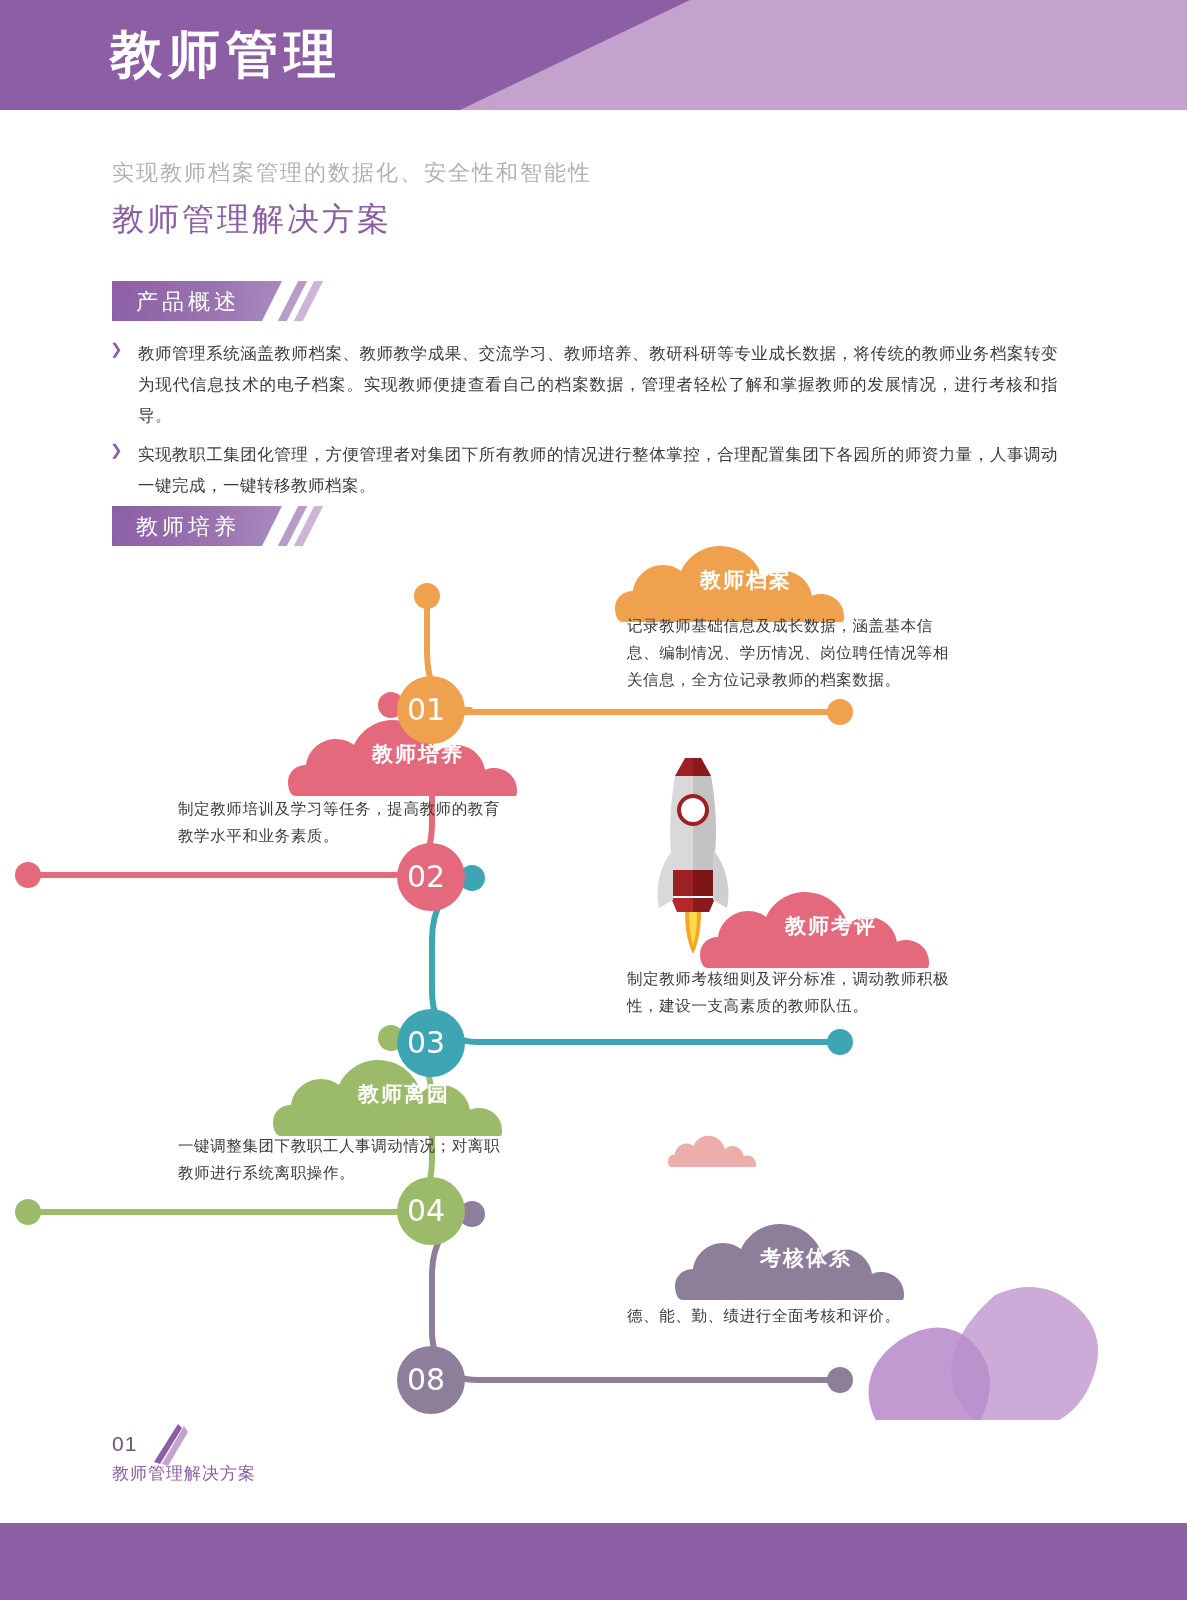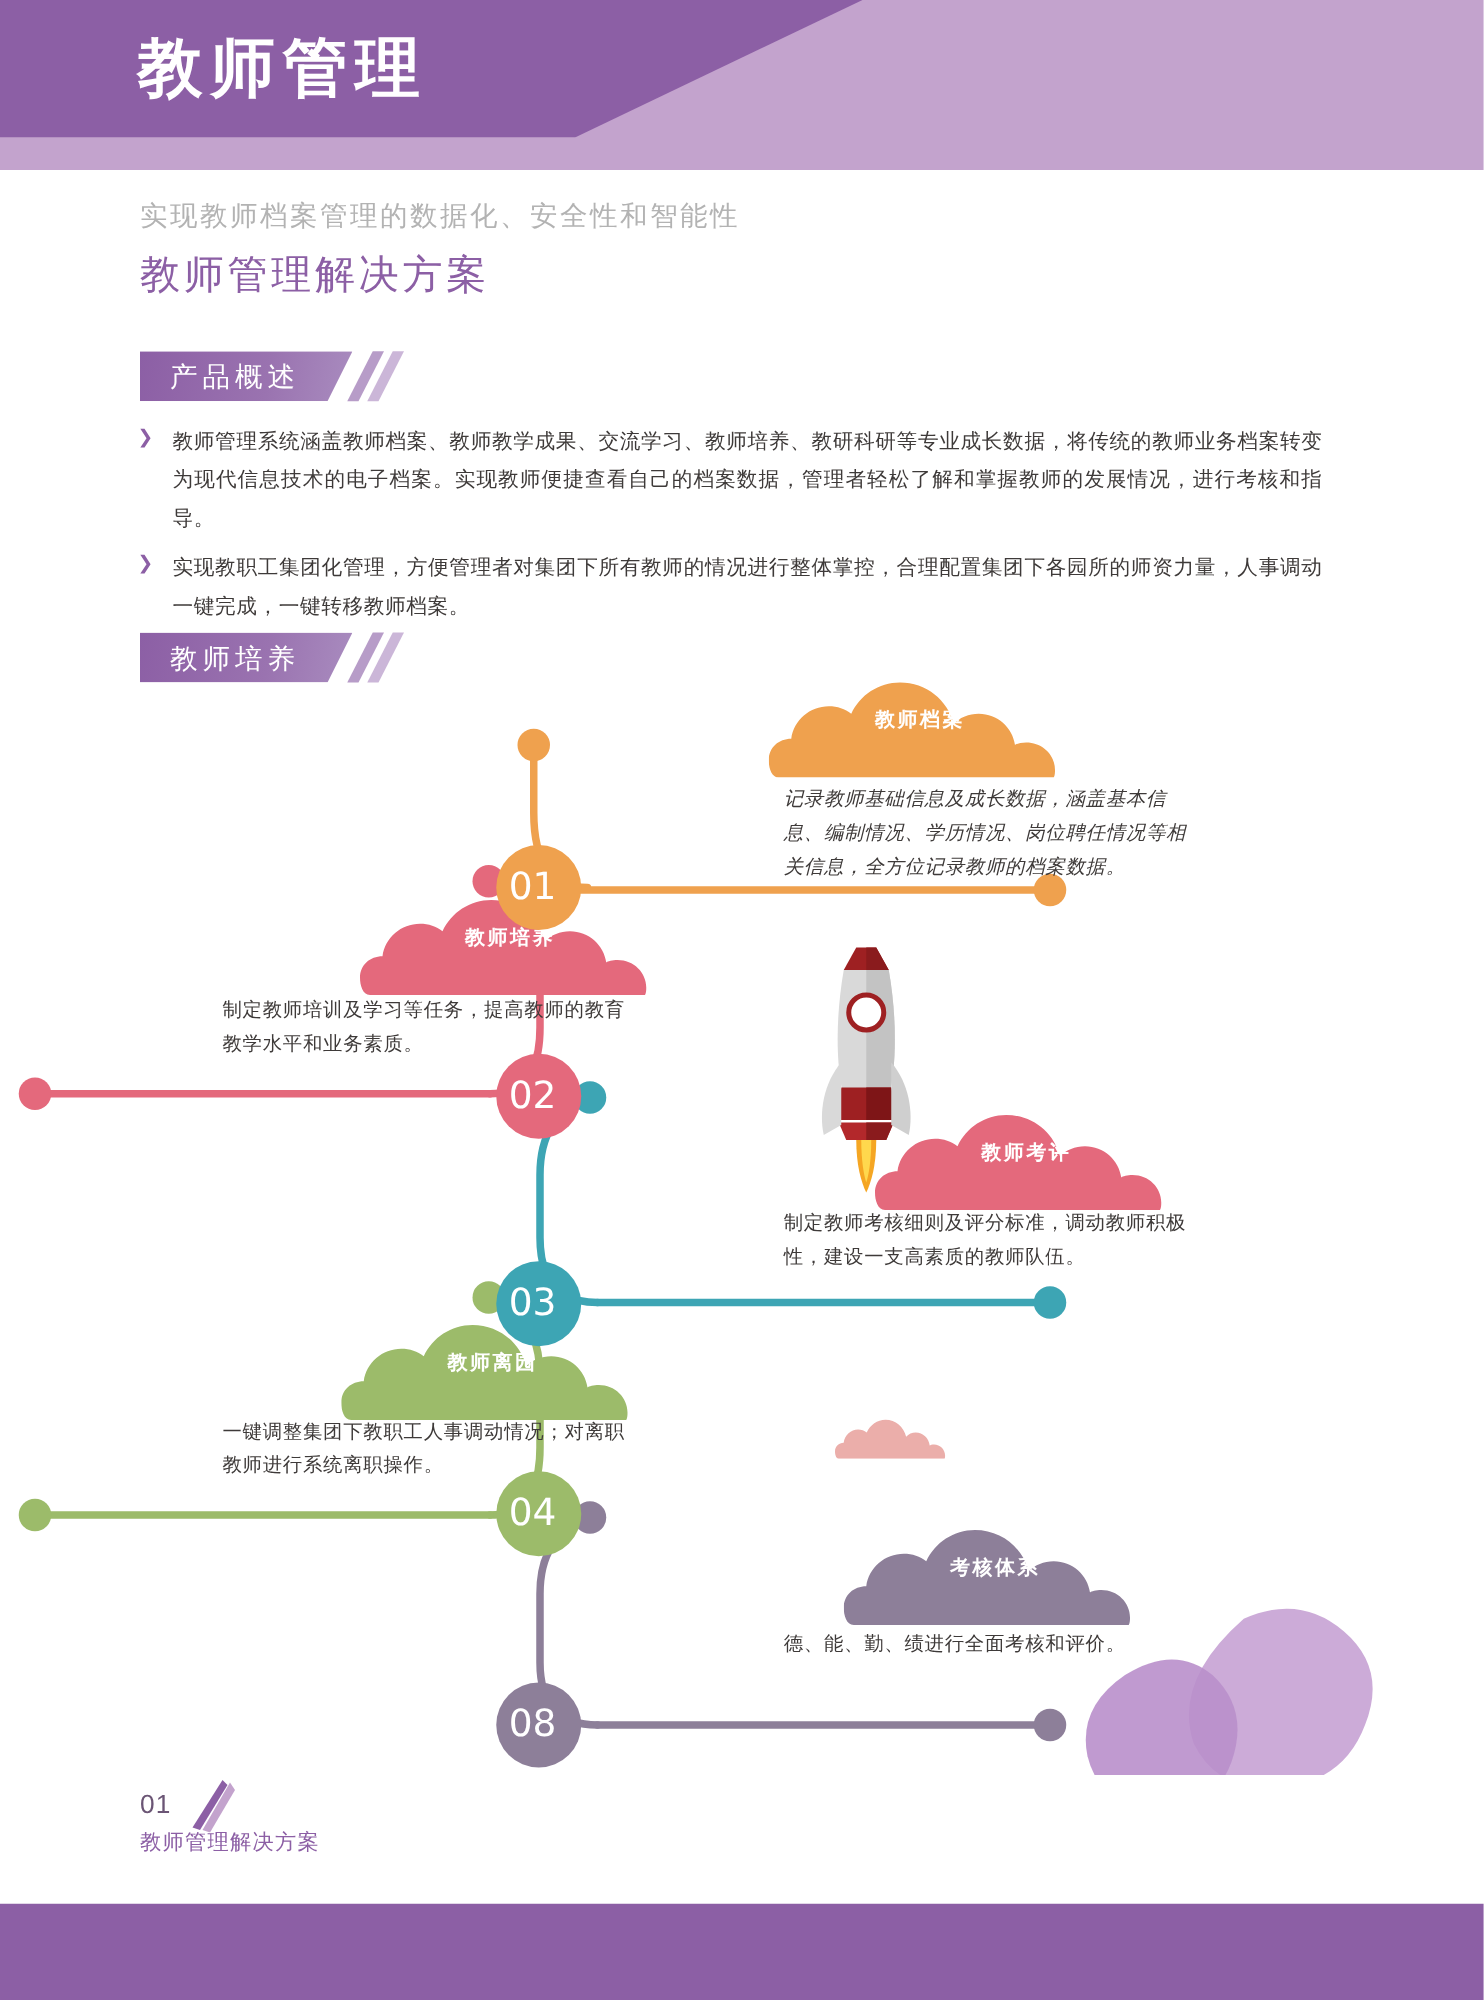--- a/index.html
+++ b/index.html
@@ -5,21 +5,21 @@
   html,body{margin:0;padding:0;}
   body{
     width:1187px;height:1600px;
     background:#ffffff;
     font-family:"Liberation Sans","DejaVu Sans",sans-serif;
     position:relative;overflow:hidden;
   }
   .page{position:relative;width:1187px;height:1600px;}
 
   
-  .header{position:absolute;left:0;top:0;width:1187px;height:136px;overflow:hidden;}
+  .header{position:absolute;left:0;top:0;width:1187px;height:110px;overflow:hidden;}
   .header-light{position:absolute;inset:0;background:#c3a3cd;}
   .header-dark{position:absolute;left:0;top:0;width:100%;height:100%;
      background:#8c5fa5;
      clip-path:polygon(0 0,590px 0,690px 0,460px 110px,0 110px);}
   .header-title{position:absolute;left:110px;top:20px;
      font-size:52px;font-weight:bold;color:#ffffff;letter-spacing:6px;
      font-family:"DejaVu Sans","Liberation Sans",sans-serif;}
 
   
   .subtitle{position:absolute;left:112px;top:158px;font-size:22px;color:#b3b3b3;letter-spacing:2px;}
@@ -38,21 +38,21 @@
   
   .bullets{position:absolute;left:108px;width:950px;}
   .bullet{position:relative;padding-left:30px;margin-bottom:8px;}
   .bullet .arrow{position:absolute;left:2px;top:2px;color:#8c5fa5;font-size:15px;font-weight:bold;}
   .bullet p{margin:0;font-size:16.5px;line-height:31px;color:#3e3a39;text-align:justify;letter-spacing:.5px;}
 
   
   .diagram{position:absolute;left:0;top:540px;width:1187px;height:880px;}
   .diagram svg{position:absolute;left:0;top:0;}
   .cardtext{position:absolute;font-size:15.5px;line-height:27px;color:#3e3a39;letter-spacing:.6px;}
-  .cloudlabel{position:absolute;font-size:16px;font-weight:bold;color:#ffffff;letter-spacing:2px;
+  .cloudlabel{position:absolute;font-size:21px;font-weight:bold;color:#ffffff;letter-spacing:2px;
      font-family:"DejaVu Sans","Liberation Sans",sans-serif;}
 
   
   .footer-num{position:absolute;left:112px;top:1432px;font-size:21px;color:#6b5575;letter-spacing:1px;}
   .footer-slash{position:absolute;left:148px;top:1420px;width:40px;height:46px;}
   .footer-name{position:absolute;left:112px;top:1462px;font-size:17px;color:#8c5fa5;letter-spacing:1px;}
   .footbar{position:absolute;left:0;top:1523px;width:1187px;height:77px;background:#8c5fa5;}
 </style>
 </head>
 <body>
@@ -183,21 +183,21 @@
         <path d="M34,162 C34,178 36,190 38,196 C40,190 42,178 42,162 Z" fill="#ffd84d"></path>
       </g>
     </svg>
 
     <div class="cloudlabel" style="left:700px;top:26px;">教师档案</div>
     <div class="cloudlabel" style="left:372px;top:200px;">教师培养</div>
     <div class="cloudlabel" style="left:785px;top:372px;">教师考评</div>
     <div class="cloudlabel" style="left:358px;top:540px;">教师离园</div>
     <div class="cloudlabel" style="left:760px;top:704px;">考核体系</div>
 
-    <div class="cardtext" style="left:627px;top:86px;width:390px;font-style:italic;">
+    <div class="cardtext" style="left:627px;top:72px;width:390px;">
       <div>记录教师基础信息及成长数据，涵盖基本信</div>
       <div>息、编制情况、学历情况、岗位聘任情况等相</div>
       <div>关信息，全方位记录教师的档案数据。</div>
     </div>
     <div class="cardtext" style="left:178px;top:255px;width:390px;">
       <div>制定教师培训及学习等任务，提高教师的教育</div>
       <div>教学水平和业务素质。</div>
     </div>
     <div class="cardtext" style="left:627px;top:425px;width:390px;">
       <div>制定教师考核细则及评分标准，调动教师积极</div>

